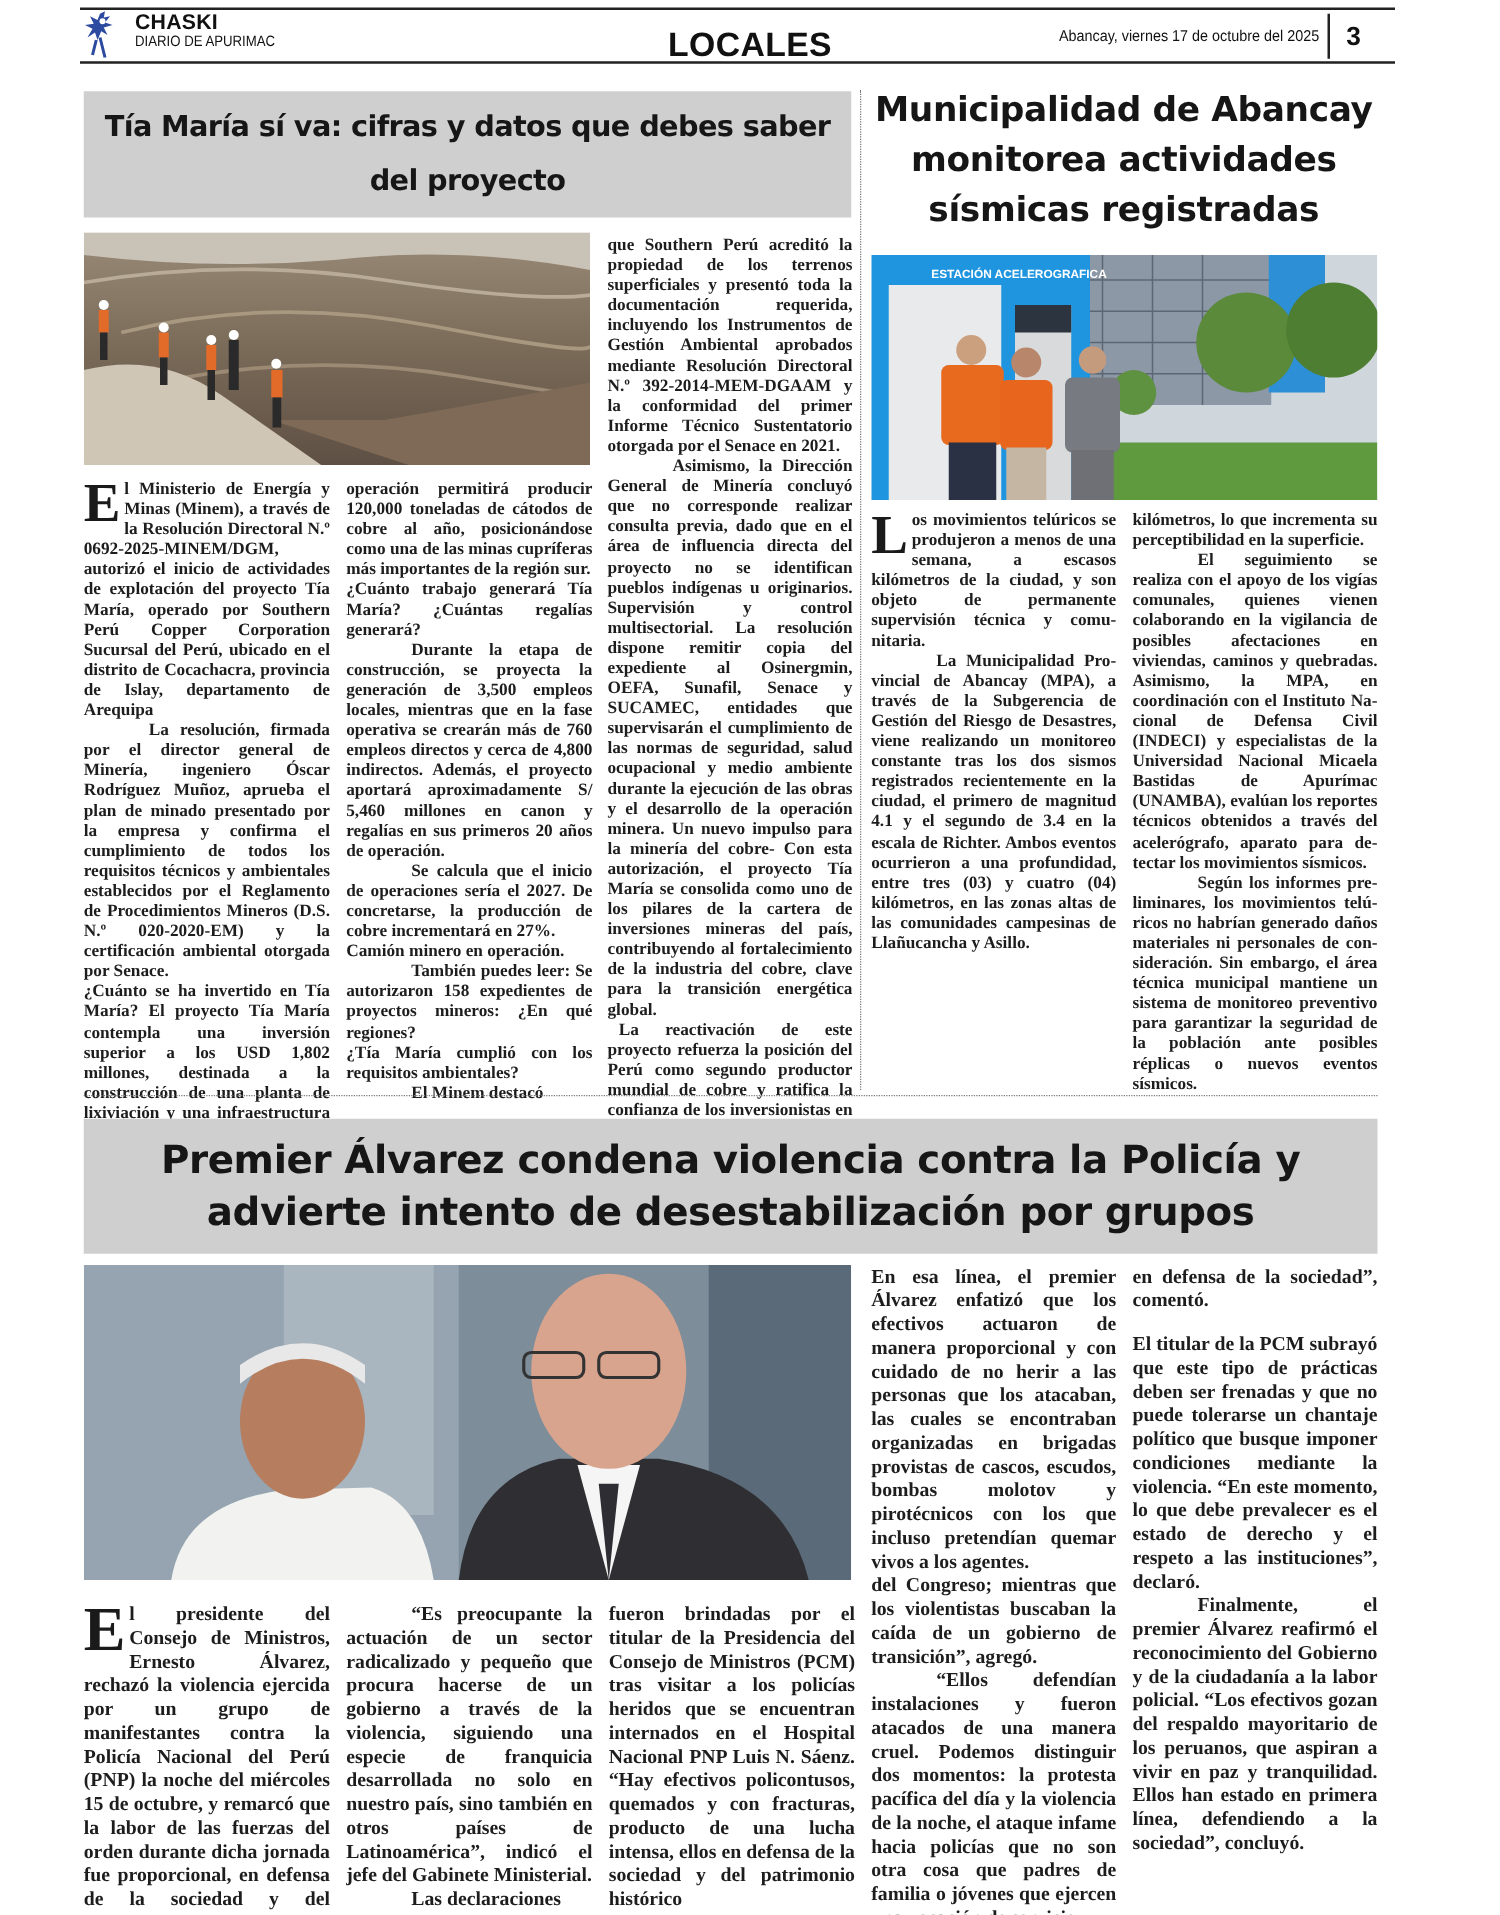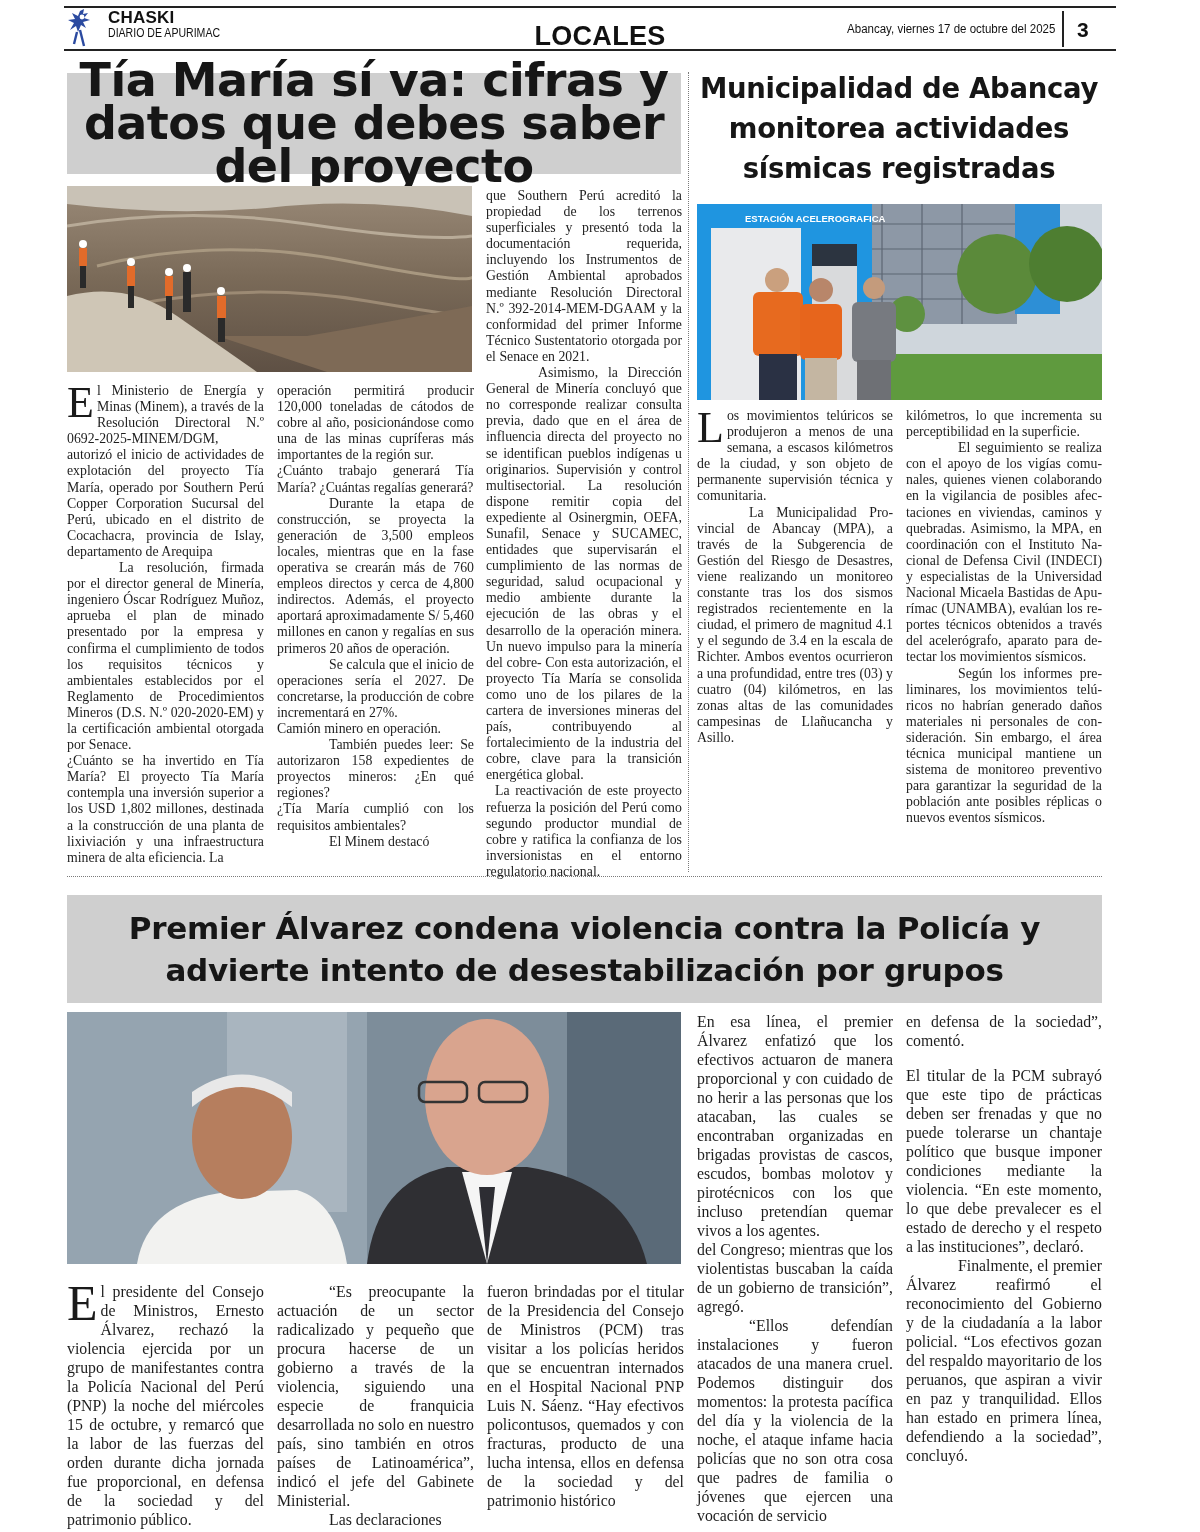--- a/index.html
+++ b/index.html
@@ -14,30 +14,30 @@
   .brand { position: absolute; left: 108px; top: 9px; font-family: Liberation Sans, sans-serif; line-height: 1; }
   .brand .name { font-size: 17px; font-weight: bold; letter-spacing: 0.2px; color: #111; }
   .brand .sub { font-size: 12px; color: #111; margin-top: 1px; transform: scaleX(0.88); transform-origin: left; display: block; }
   .section { position: absolute; left: 0; right: 0; top: 21px; text-align: center; font-family: "Liberation Sans", sans-serif; font-weight: bold; font-size: 27px; color: #111; letter-spacing: 0.3px; }
   .dateline { position: absolute; right: 145px; top: 22px; font-family: "Liberation Sans", sans-serif; font-size: 12.5px; color: #111; transform: scaleX(0.92); transform-origin: right; }
   .vsep { position: absolute; left: 1062px; top: 11px; width: 2px; height: 36px; background: #222; }
   .pagenum { position: absolute; left: 1077px; top: 18px; font-family: "Liberation Sans", sans-serif; font-weight: bold; font-size: 21px; color: #111; }
 
   
   .headline-box { position: absolute; background: #cfcfcf; display: flex; align-items: center; justify-content: center; text-align: center; font-family: "DejaVu Sans", sans-serif; font-weight: bold; color: #161616; }
-  .h1 { left: 67px; top: 73px; width: 614px; height: 101px; font-size: 46px; line-height: 43px; letter-spacing: -0.5px; }
+  .h1 { left: 67px; top: 73px; width: 614px; height: 101px; font-size: 23px; line-height: 43px; letter-spacing: -0.5px; }
   .h2 { left: 696px; top: 66px; width: 406px; height: 124px; background: transparent; font-size: 27.5px; line-height: 40px; letter-spacing: -0.3px; }
   .h3 { left: 67px; top: 895px; width: 1035px; height: 108px; font-size: 31px; line-height: 42px; letter-spacing: -0.3px; }
 
   
   .vdiv { position: absolute; width: 0; border-left: 1px dotted #7a7a7a; }
   .hdiv { position: absolute; height: 0; border-top: 1px dotted #7a7a7a; }
 
   
-  .col { position: absolute; font-size: 13.8px; line-height: 16.1px; text-align: justify; color: #1d1d1d; hyphens: manual; }
+  .col { position: absolute; font-size: 13.8px; line-height: 16.1px; text-align: justify; color: #1d1d1d; hyphens: manual; font-weight: bold; }
   .col p { margin: 0; }
   .col p.ind { text-indent: 52px; }
   .col p.ind2 { text-indent: 9px; }
   .col p.gap { margin-top: 16px; }
   .dropcap { float: left; font-size: 44px; line-height: 34px; padding-top: 3px; margin-right: 3px; color: #1a1a1a; font-family: "Liberation Serif", serif; }
   .lower .col { font-size: 15.8px; line-height: 19px; }
   .lower .dropcap { font-size: 50px; line-height: 38px; padding-top: 2px; }
 
   
   .photo { position: absolute; overflow: hidden; }

